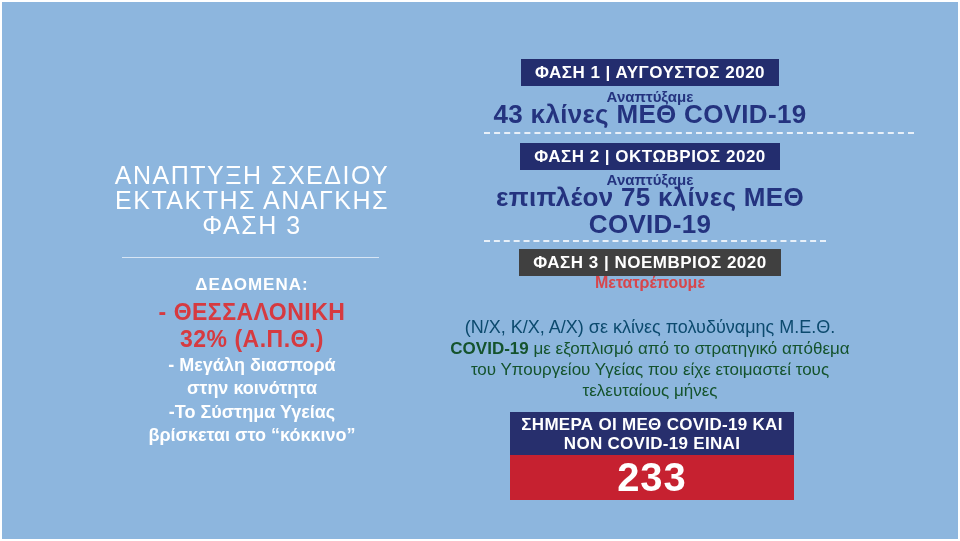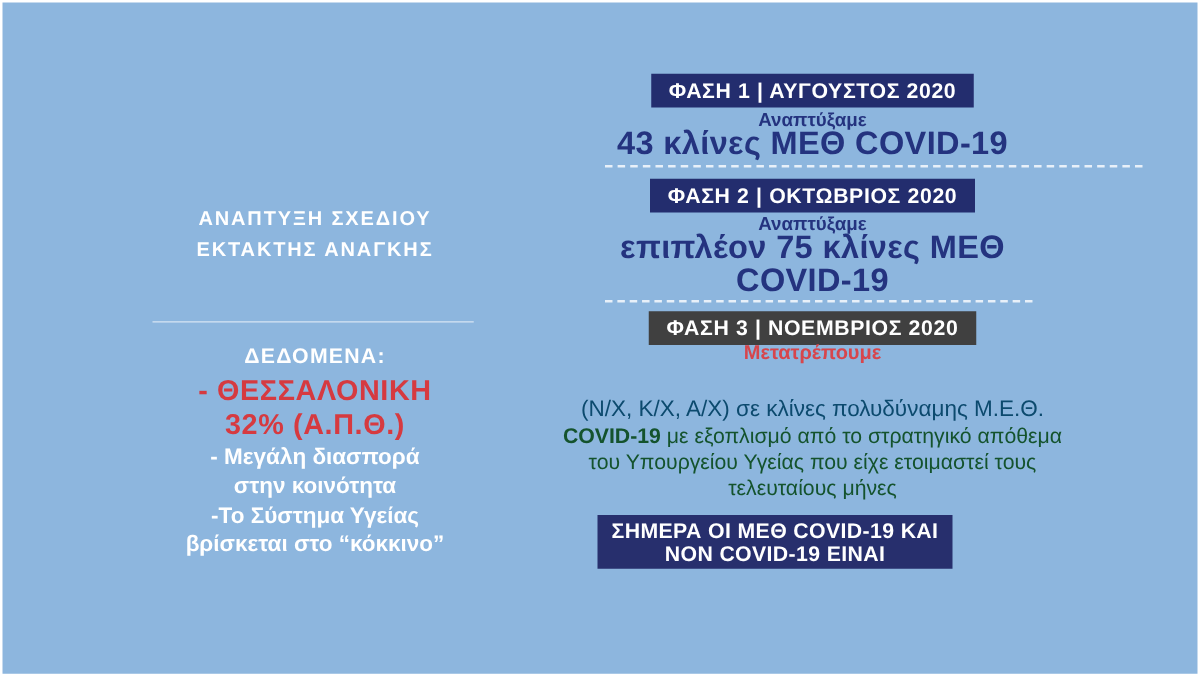--- a/index.html
+++ b/index.html
@@ -5,21 +5,21 @@
   html,body{margin:0;padding:0;}
   body{
     width:960px;height:541px;position:relative;background:#ffffff;
     font-family:"Liberation Sans", sans-serif;overflow:hidden;
   }
   .slide{position:absolute;inset:2px;background:#8db6de;}
 
   
   .lp{position:absolute;left:90px;width:320px;text-align:center;}
   .lp-title{top:108px;font-size:37px;font-weight:bold;color:#e12f35;letter-spacing:1px;}
-  .lp-subtitle{top:161px;font-size:16px;font-weight:bold;color:#ffffff;line-height:25px;letter-spacing:1.5px;}
+  .lp-subtitle{top:161px;font-size:25px;font-weight:normal;color:#ffffff;line-height:25px;letter-spacing:1.5px;}
   .lp-divider{position:absolute;left:120px;top:255px;width:257px;border-top:1px solid rgba(255,255,255,.65);}
   .lp-heading{top:273px;font-size:17px;font-weight:bold;color:#ffffff;letter-spacing:1px;}
   .lp-positivity{top:297px;font-size:23px;font-weight:bold;color:#d63a40;line-height:27px;letter-spacing:.5px;}
   .lp-spread{top:352px;font-size:18px;font-weight:bold;color:#ffffff;line-height:23px;}
   .lp-system{top:399px;font-size:18px;font-weight:bold;color:#ffffff;line-height:23px;}
 
   
   .rc{position:absolute;left:428px;width:440px;text-align:center;}
   .banner{display:inline-block;padding:4px 14px 3px;font-size:17px;font-weight:bold;
           color:#ffffff;letter-spacing:.5px;}
@@ -35,35 +35,36 @@
   .dash{position:absolute;border-top:2px dashed rgba(255,255,255,.8);}
   .dash1{left:482px;top:130px;width:430px;}
   .dash2{left:482px;top:238px;width:342px;}
 
   .b1{top:57px;} .l1{top:86px;} .t1{top:99px;}
   .b2{top:141px;} .l2{top:169px;} .t2{top:182px;}
   .b3{top:247px;} .l3{top:272px;} .t3{top:286px;}
   .d1{top:315px;} .d2{top:336px;left:408px;width:480px;}
 
   
-  .summary{position:absolute;left:476px;top:410px;width:284px;text-align:center;}
+  .summary{position:absolute;left:508px;top:410px;width:284px;text-align:center;}
   .summary-top{background:#272f6d;color:#ffffff;font-size:17px;font-weight:bold;
                line-height:19px;padding:3px 2px 2px;letter-spacing:.3px;}
   .summary-value{background:#c62130;color:#ffffff;font-size:40px;font-weight:bold;
                  line-height:45px;height:45px;letter-spacing:1px;}
 </style>
 </head>
 <body>
 
 <div class="slide">
 
 
   <div class="lp lp-subtitle">
     <div>ΑΝΑΠΤΥΞΗ ΣΧΕΔΙΟΥ</div>
     <div>ΕΚΤΑΚΤΗΣ ΑΝΑΓΚΗΣ</div>
+    <div>ΦΑΣΗ 3</div>
   </div>
 
   <div class="lp-divider"></div>
 
   <div class="lp lp-heading">ΔΕΔΟΜΕΝΑ:</div>
 
   <div class="lp lp-positivity">
     <div>- ΘΕΣΣΑΛΟΝΙΚΗ</div>
     <div>32% (Α.Π.Θ.)</div>
   </div>
@@ -106,15 +107,16 @@
     <div><b>COVID-19</b><span> με εξοπλισμό από το στρατηγικό απόθεμα</span></div>
     <div>του Υπουργείου Υγείας που είχε ετοιμαστεί τους</div>
     <div>τελευταίους μήνες</div>
   </div>
 
   <div class="summary">
     <div class="summary-top">
       <div>ΣΗΜΕΡΑ ΟΙ ΜΕΘ COVID-19 ΚΑΙ</div>
       <div>NON COVID-19 ΕΙΝΑΙ</div>
     </div>
+    <div class="summary-value">233</div>
   </div>
 
 </div>
 
 </body></html>

